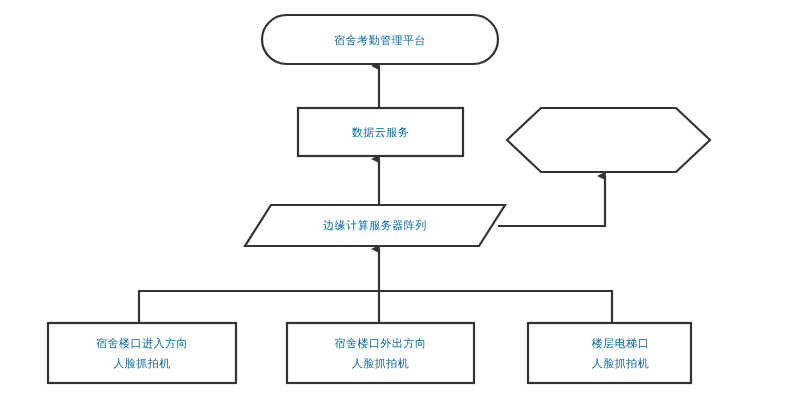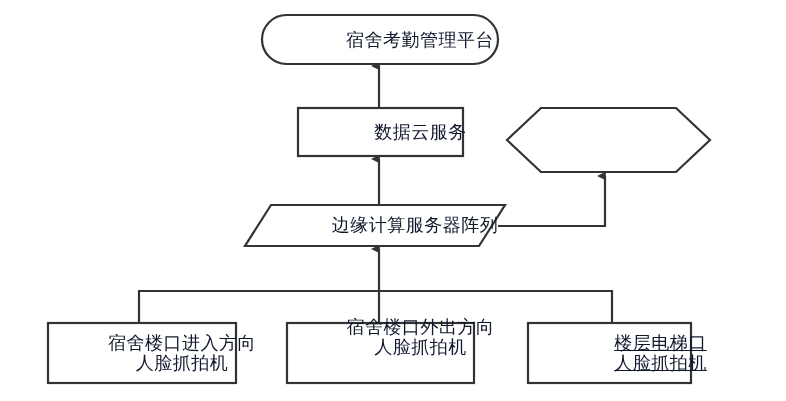--- a/index.html
+++ b/index.html
@@ -23,35 +23,34 @@
     top: 0;
     width: 786px;
     height: 401px;
   }
   .node-label {
     position: absolute;
     display: flex;
     align-items: center;
     justify-content: center;
     text-align: center;
-    color: #0f172a;
-    font-size: 18px;
+    color: #0369a1;
+    font-size: 11px;
     line-height: 20px;
     letter-spacing: 0.5px;
     white-space: pre-line;
     pointer-events: none;
-    padding-left: 40px;
   }
   .lbl-platform { left: 262px; top: 15px;  width: 236px; height: 49px; }
   .lbl-cloud    { left: 298px; top: 108px; width: 165px; height: 48px; border-radius: 8px; }
   .lbl-screen   { left: 506px; top: 108px; width: 205px; height: 65px; }
   .lbl-edge     { left: 245px; top: 205px; width: 260px; height: 40px; }
   .lbl-cam1     { left: 48px;  top: 323px; width: 188px; height: 60px; font-family: Liberation Serif, serif; }
-  .lbl-cam2     { left: 287px; top: 307px; width: 187px; height: 60px; }
-  .lbl-cam3     { left: 528px; top: 323px; width: 185px; height: 60px; text-decoration: underline; }
+  .lbl-cam2     { left: 287px; top: 323px; width: 187px; height: 60px; }
+  .lbl-cam3     { left: 528px; top: 323px; width: 185px; height: 60px; }
 </style>
 </head>
 <body>
 
 <div id="canvas">
 
   <svg id="diagram-svg" viewBox="0 0 786 401" xmlns="http://www.w3.org/2000/svg">
     <defs>
       <marker id="arrowUp" markerWidth="10" markerHeight="10" refX="5" refY="8.6" orient="auto" markerUnits="userSpaceOnUse">
         <path d="M5,0.6 L9.2,9.4 L0.8,9.4 Z" fill="#333333"></path>

